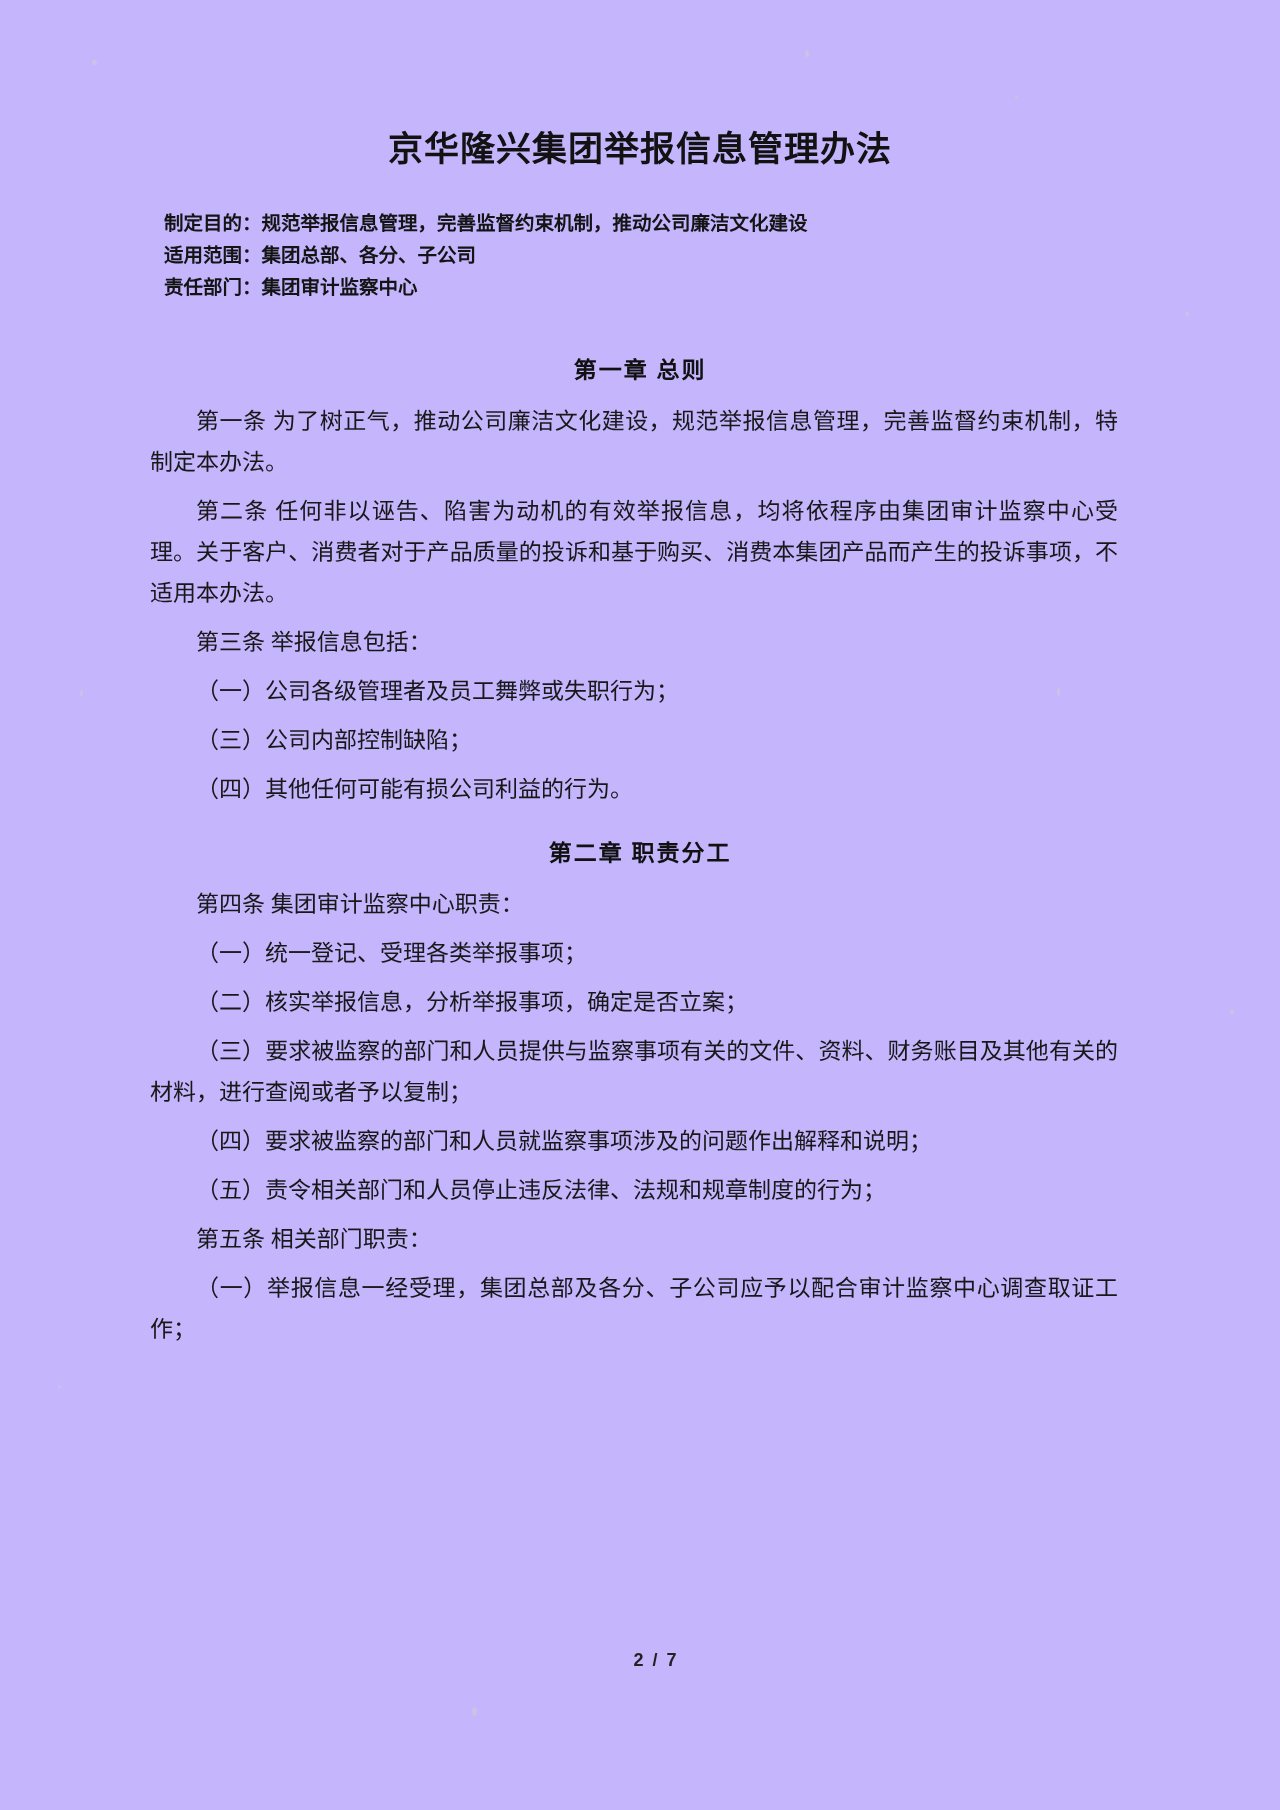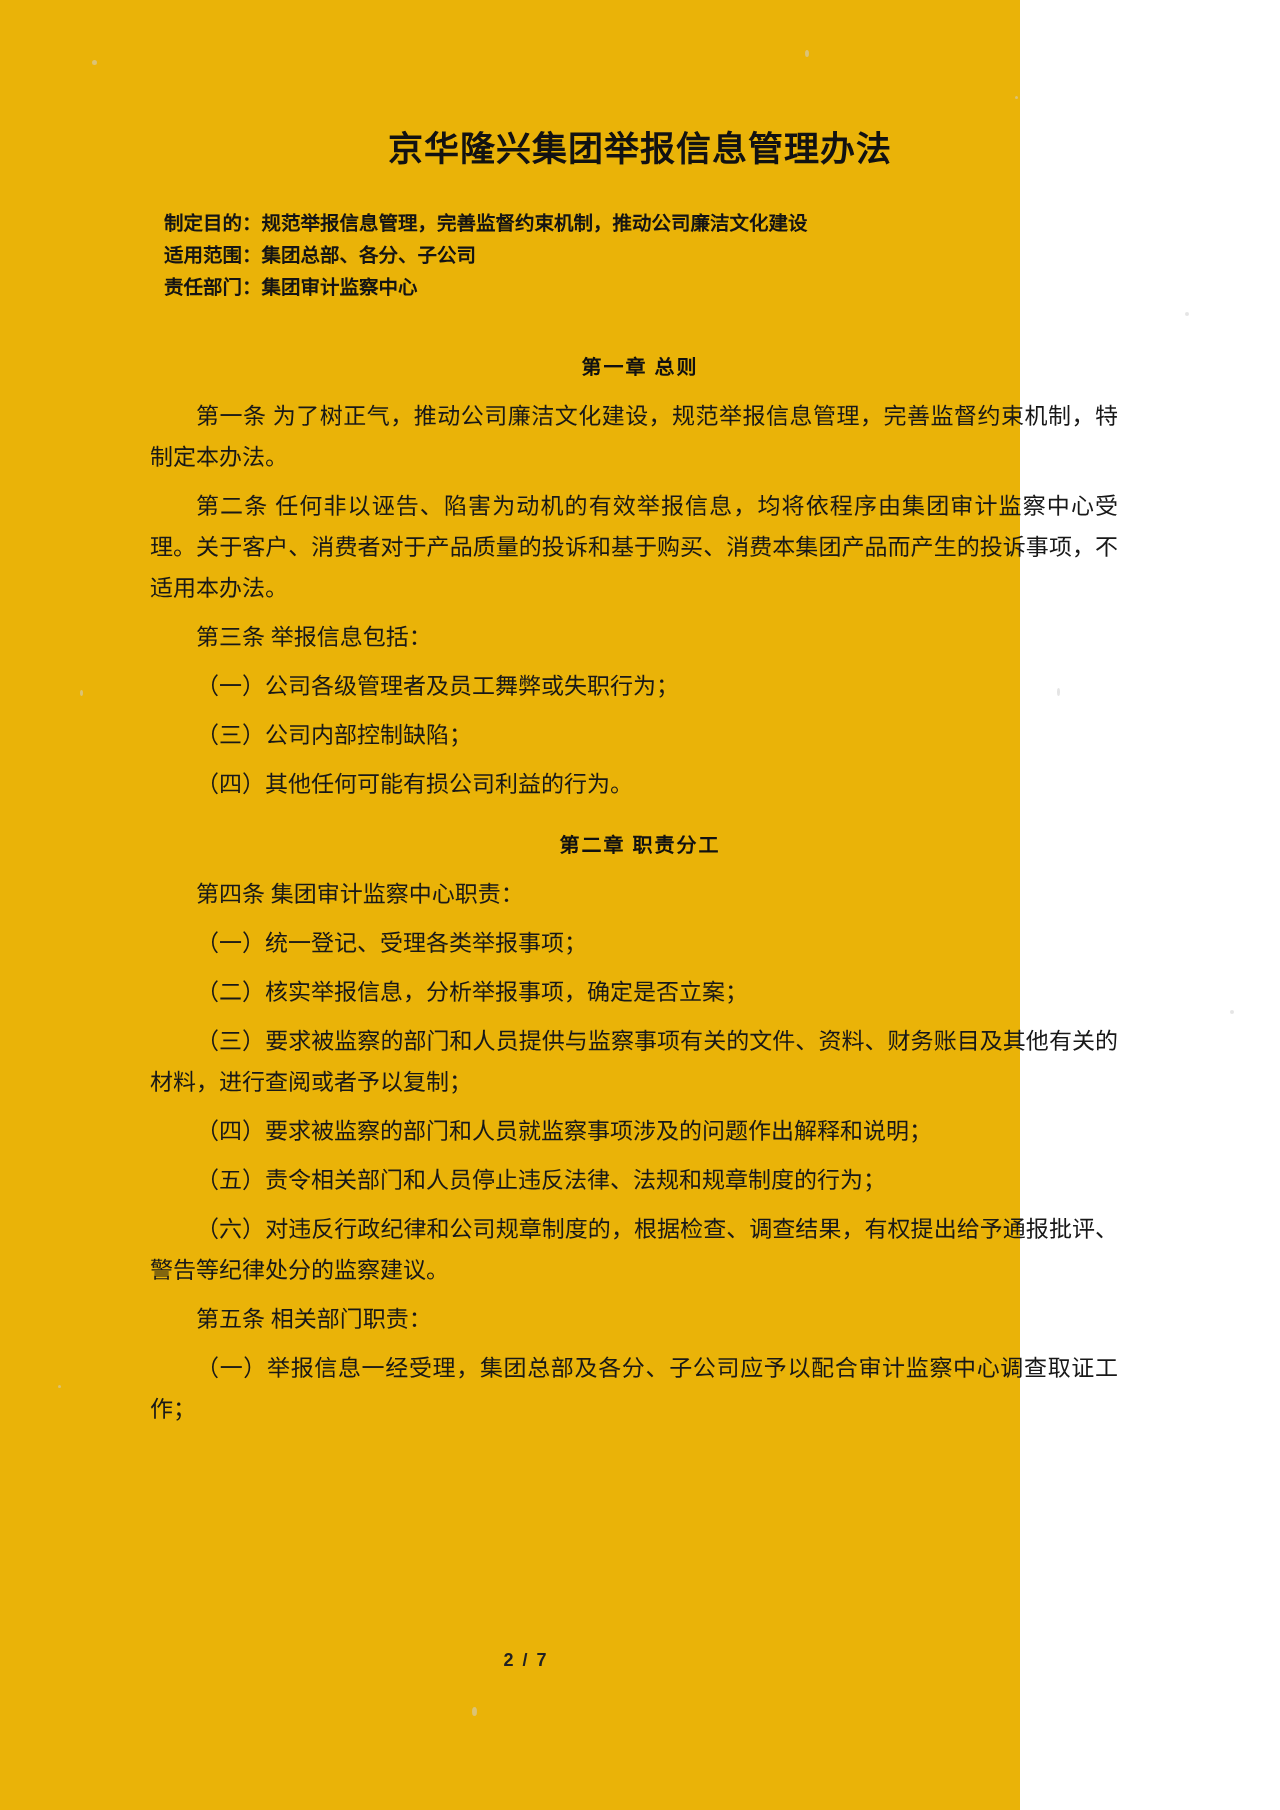--- a/index.html
+++ b/index.html
@@ -11,23 +11,23 @@
     width: 1280px;
     height: 1810px;
     position: relative;
     font-family: "Liberation Serif", "DejaVu Serif", serif;
     color: #1a1a1a;
     overflow: hidden;
   }
   .page {
     position: absolute;
     top: 0; left: 0;
-    width: 1020px;
+    width: 1280px;
     height: 1810px;
-    background: #eab308;
+    background: #c4b5fd;
     text-decoration: underline;
   }
   
   .speck {
     position: absolute;
     background: #cfcfcf;
     border-radius: 50%;
     opacity: .55;
   }
   .content {
@@ -50,21 +50,21 @@
     font-weight: bold;
     font-size: 19.5px;
     line-height: 32px;
     margin: 0 0 48px 14px;
     color: #141414;
   }
   .meta div { white-space: nowrap; }
   .chapter {
     text-align: center;
     font-weight: bold;
-    font-size: 20px;
+    font-size: 23px;
     letter-spacing: 2px;
     margin: 26px 0 16px 0;
     color: #111;
   }
   .chapter.c2 { margin-top: 24px; }
   p.para {
     font-size: 23px;
     line-height: 41px;
     margin: 0 12px 8px 0;
     text-align: justify;
@@ -121,20 +121,19 @@
     <p class="para">（四）其他任何可能有损公司利益的行为。</p>
 
     <h2 class="chapter c2">第二章  职责分工</h2>
 
     <p class="para">第四条  集团审计监察中心职责：</p>
     <p class="para">（一）统一登记、受理各类举报事项；</p>
     <p class="para">（二）核实举报信息，分析举报事项，确定是否立案；</p>
     <p class="para">（三）要求被监察的部门和人员提供与监察事项有关的文件、资料、财务账目及其他有关的材料，进行查阅或者予以复制；</p>
     <p class="para">（四）要求被监察的部门和人员就监察事项涉及的问题作出解释和说明；</p>
     <p class="para">（五）责令相关部门和人员停止违反法律、法规和规章制度的行为；</p>
-    <p class="para">（六）对违反行政纪律和公司规章制度的，根据检查、调查结果，有权提出给予通报批评、警告等纪律处分的监察建议。</p>
     <p class="para">第五条  相关部门职责：</p>
     <p class="para">（一）举报信息一经受理，集团总部及各分、子公司应予以配合审计监察中心调查取证工作；</p>
 
   </div>
 
   <div class="pagenum">2 / 7</div>
 </div>
 
 </body></html>

